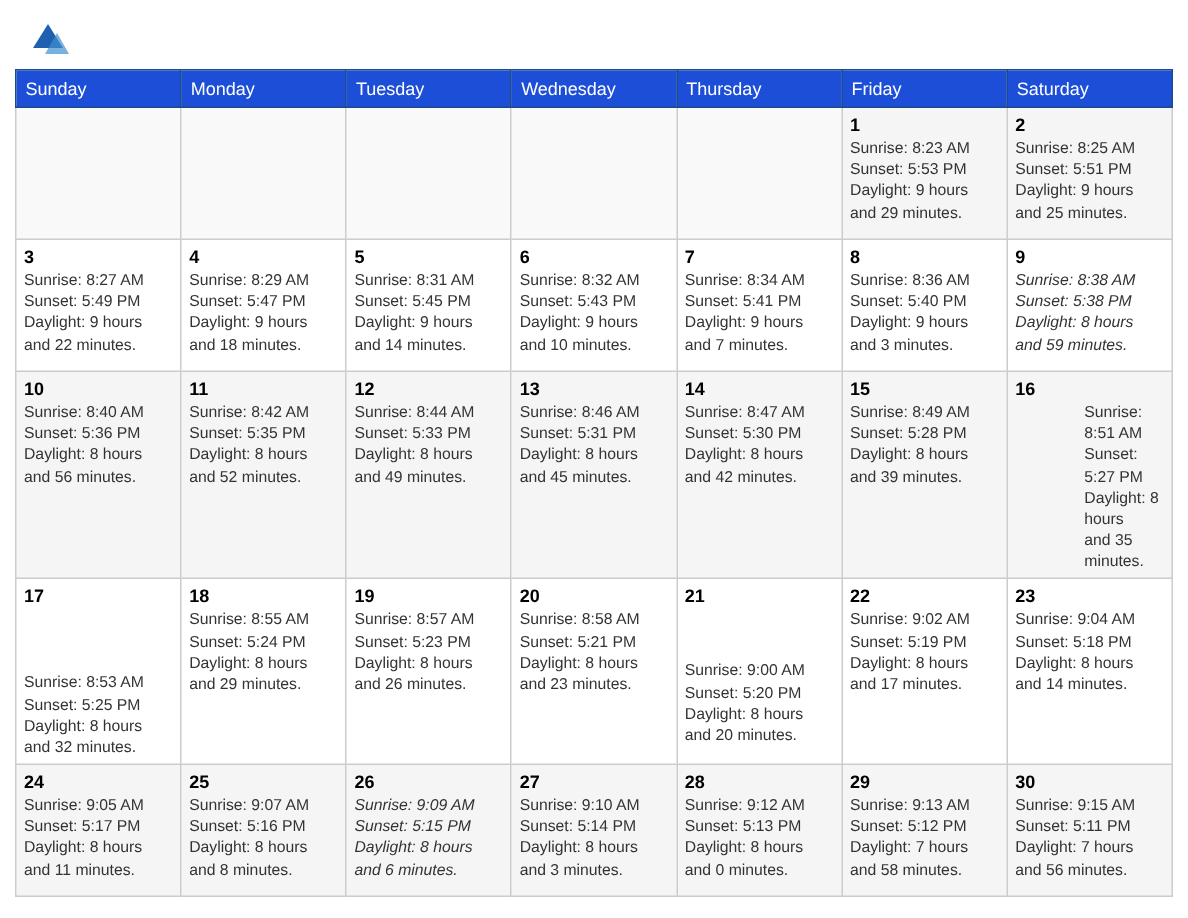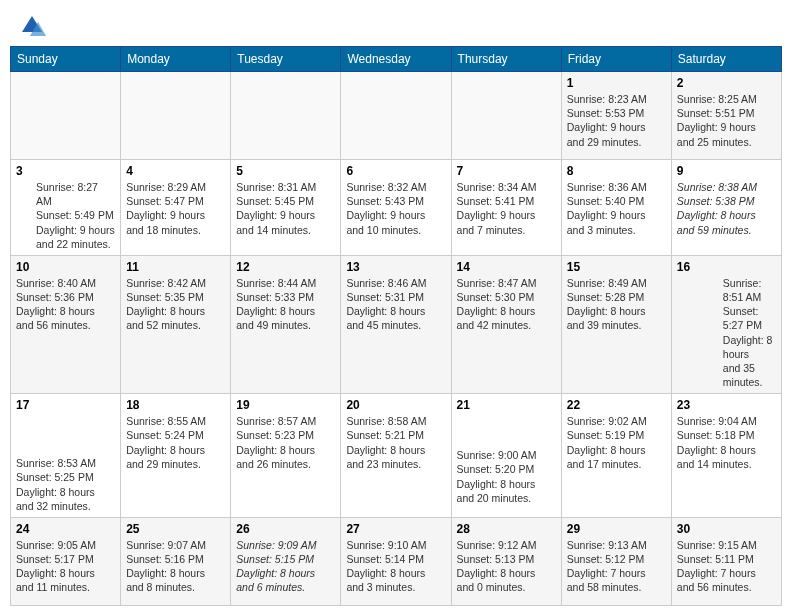--- a/index.html
+++ b/index.html
@@ -44,21 +44,21 @@
       font-size: 14px;
       color: #555;
     }
     .calendar {
       width: 100%;
       border-collapse: collapse;
       table-layout: fixed;
       font-size: 11px;
     }
     .calendar thead tr th {
-      background-color: #0369a1;
+      background-color: #1d4ed8;
       color: #fff;
       text-align: left;
       padding: 5px 6px;
       font-size: 12px;
       font-weight: normal;
       border: 1px solid #1a4a90;
     }
     .calendar tbody tr td {
       vertical-align: top;
       padding: 4px 5px;
@@ -141,21 +141,21 @@
             <span class="day-num">2</span>
             <div class="day-info" style="white-space: pre-line;">Sunrise: 8:25 AM
 Sunset: 5:51 PM
 Daylight: 9 hours
 and 25 minutes.</div>
           </td>
         </tr>
         <tr>
           <td>
             <span class="day-num">3</span>
-            <div class="day-info" style="white-space: pre-line; margin-left: 20px;">Sunrise: 8:27 AM
+            <div class="day-info" style="white-space: pre-line;">Sunrise: 8:27 AM
 Sunset: 5:49 PM
 Daylight: 9 hours
 and 22 minutes.</div>
           </td>
           <td>
             <span class="day-num">4</span>
             <div class="day-info" style="white-space: pre-line;">Sunrise: 8:29 AM
 Sunset: 5:47 PM
 Daylight: 9 hours
 and 18 minutes.</div>

